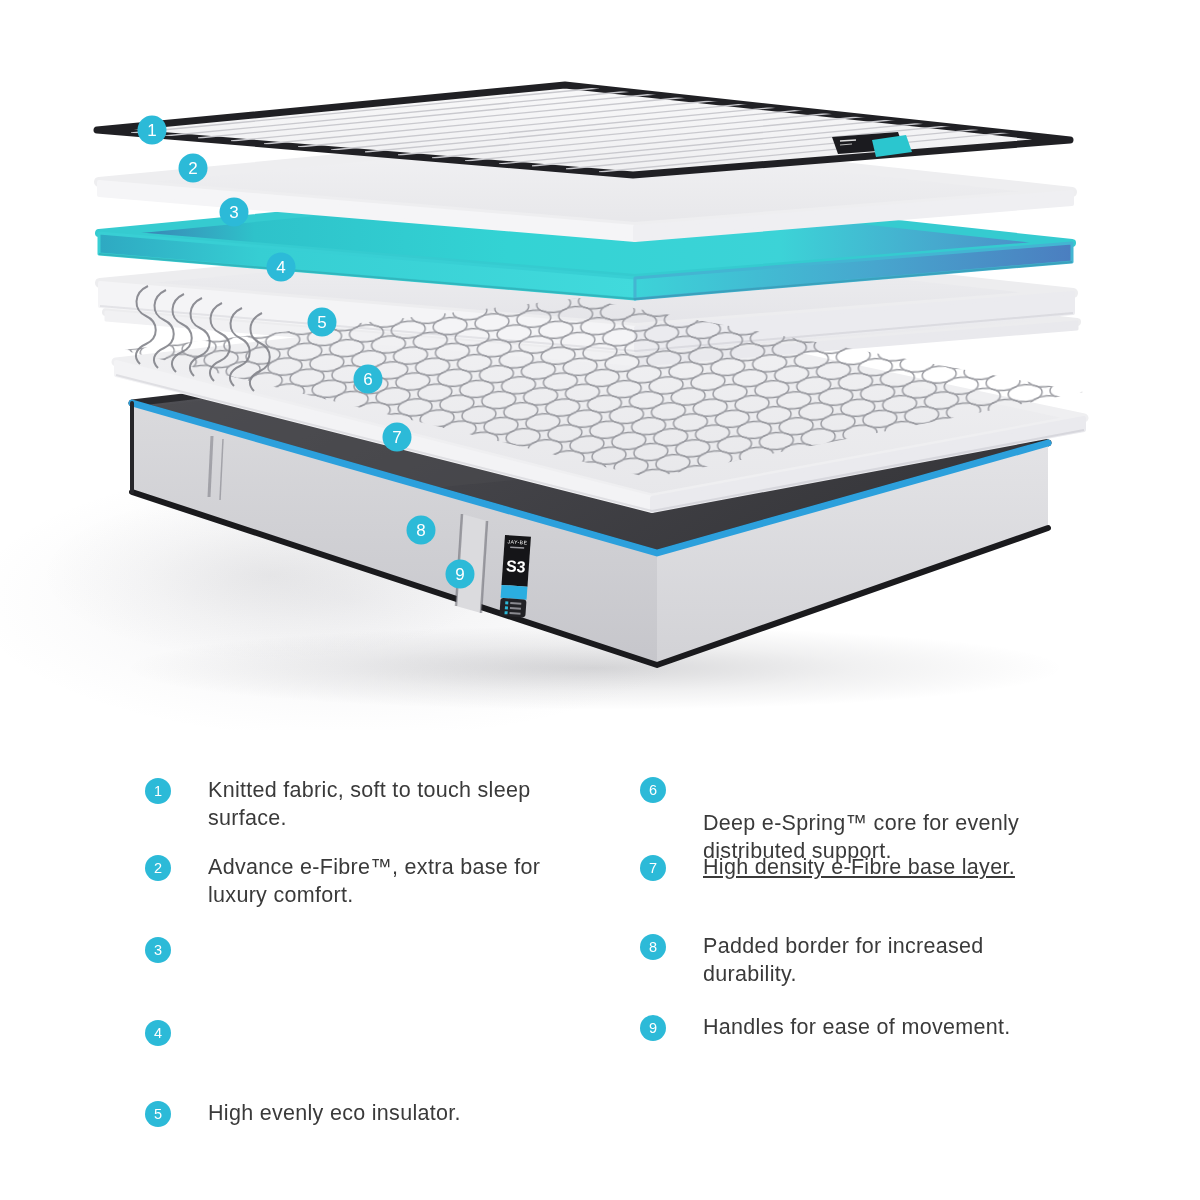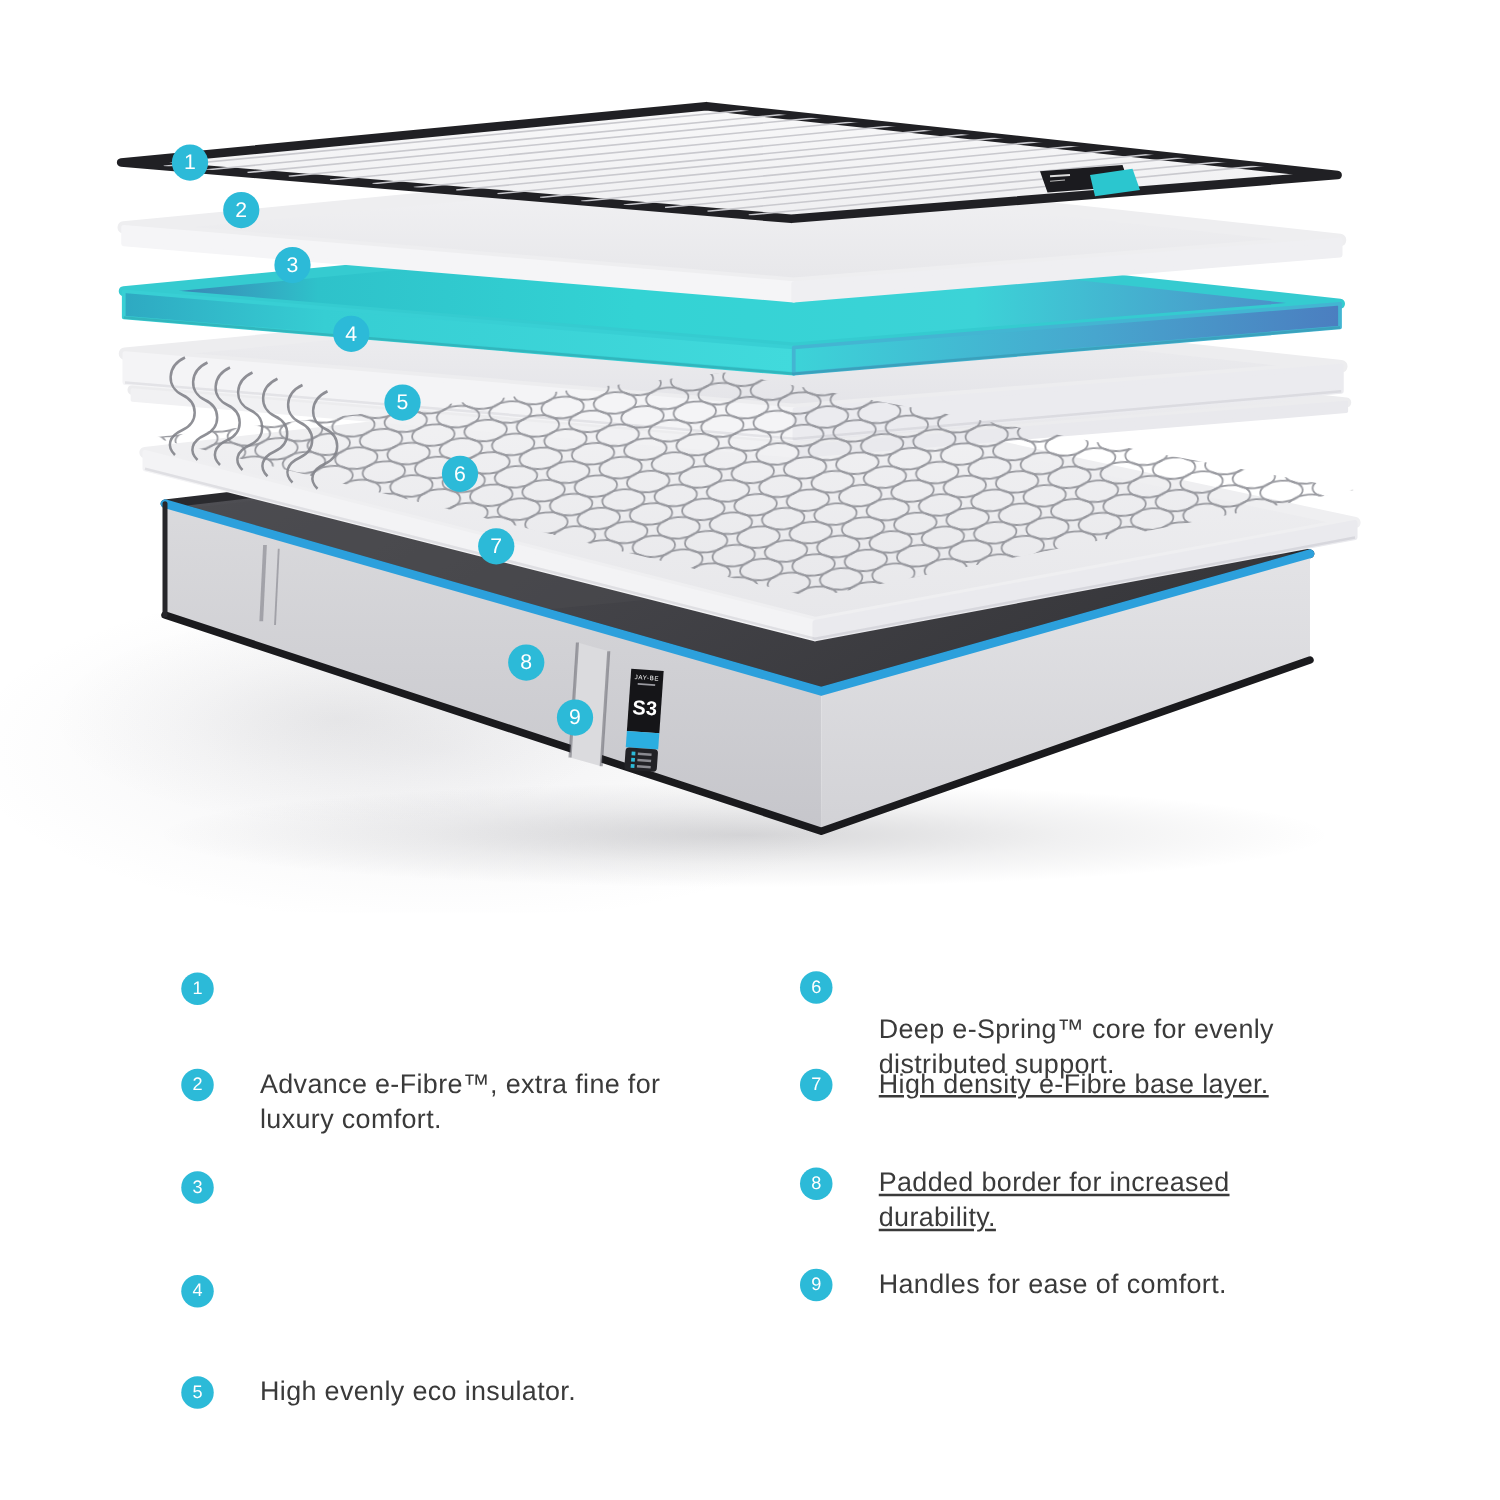--- a/index.html
+++ b/index.html
@@ -215,24 +215,25 @@
   <div class="callout" style="left:281px;top:267px;">4</div>
   <div class="callout" style="left:322px;top:322px;">5</div>
   <div class="callout" style="left:368px;top:379px;">6</div>
   <div class="callout" style="left:397px;top:437px;">7</div>
   <div class="callout" style="left:421px;top:530px;">8</div>
   <div class="callout" style="left:460px;top:574px;">9</div>
 
   <div>
     <div class="legend-item" style="left:145px;top:778px;">
       <span class="legend-badge">1</span>
+      <p class="legend-text" style="width:380px;">Knitted fabric, soft to touch sleep surface.</p>
     </div>
     <div class="legend-item" style="left:145px;top:855px;">
       <span class="legend-badge">2</span>
-      <p class="legend-text" style="width:370px;">Advance e-Fibre™, extra fine for luxury comfort.</p>
+      <p class="legend-text" style="width:370px;">Advance e-Fibre™, extra base for luxury comfort.</p>
     </div>
     <div class="legend-item" style="left:145px;top:937px;">
       <span class="legend-badge">3</span>
     </div>
     <div class="legend-item" style="left:145px;top:1020px;">
       <span class="legend-badge">4</span>
     </div>
     <div class="legend-item" style="left:145px;top:1101px;">
       <span class="legend-badge">5</span>
       <p class="legend-text" style="width:450px;">High evenly eco insulator.</p>
@@ -240,21 +241,21 @@
     <div class="legend-item" style="left:640px;top:777px;">
       <span class="legend-badge">6</span>
       <p class="legend-text" style="width:355px;margin-top:32px;">Deep e-Spring™ core for evenly distributed support.</p>
     </div>
     <div class="legend-item" style="left:640px;top:855px;">
       <span class="legend-badge">7</span>
       <p class="legend-text" style="width:450px;text-decoration:underline;">High density e-Fibre base layer.</p>
     </div>
     <div class="legend-item" style="left:640px;top:934px;">
       <span class="legend-badge">8</span>
-      <p class="legend-text" style="width:330px;text-decoration:underline;">Padded border for increased durability.</p>
+      <p class="legend-text" style="width:330px;">Padded border for increased durability.</p>
     </div>
     <div class="legend-item" style="left:640px;top:1015px;">
       <span class="legend-badge">9</span>
-      <p class="legend-text" style="width:450px;">Handles for ease of comfort.</p>
+      <p class="legend-text" style="width:450px;">Handles for ease of movement.</p>
     </div>
   </div>
 
 </div>
 
 </body></html>

